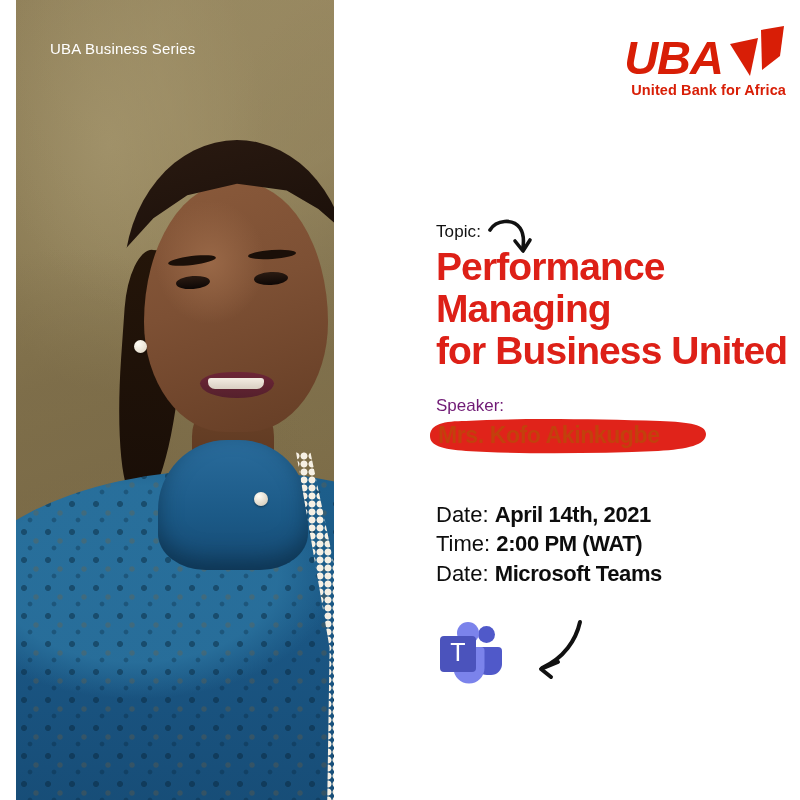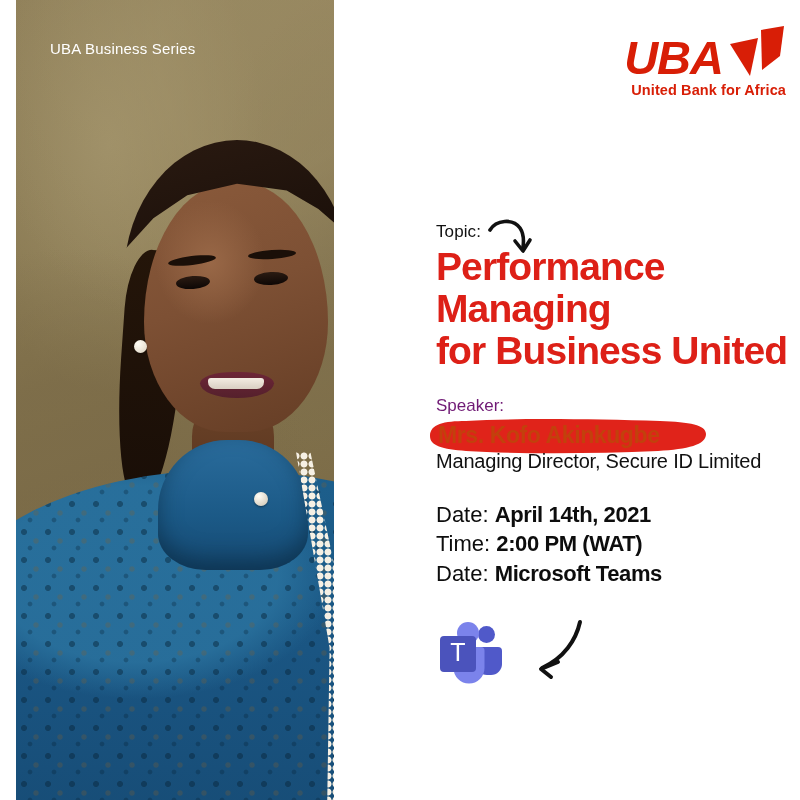--- a/index.html
+++ b/index.html
@@ -321,21 +321,20 @@
 
     <div class="speaker-name-wrap">
       <svg class="hl-blob" width="290" height="40" viewBox="0 0 290 40">
         <path fill="#e0231a" d="M8,20 C8,8 22,5 44,5 C92,2 170,3 238,5
           C268,6 284,9 284,18 C284,29 266,33 236,35 C168,38 92,38 44,35
           C20,33 8,30 8,20 Z"></path>
       </svg>
       <div class="speaker-name">Mrs. Kofo Akinkugbe</div>
     </div>
 
-    <div class="speaker-role">Managing Director, Secure ID Limited</div>
 
     <div class="details">
       <div class="detail-line">
         <span class="detail-label">Date:</span>
         <span class="detail-value">April 14th, 2021</span>
       </div>
       <div class="detail-line">
         <span class="detail-label">Time:</span>
         <span class="detail-value">2:00 PM (WAT)</span>
       </div>

